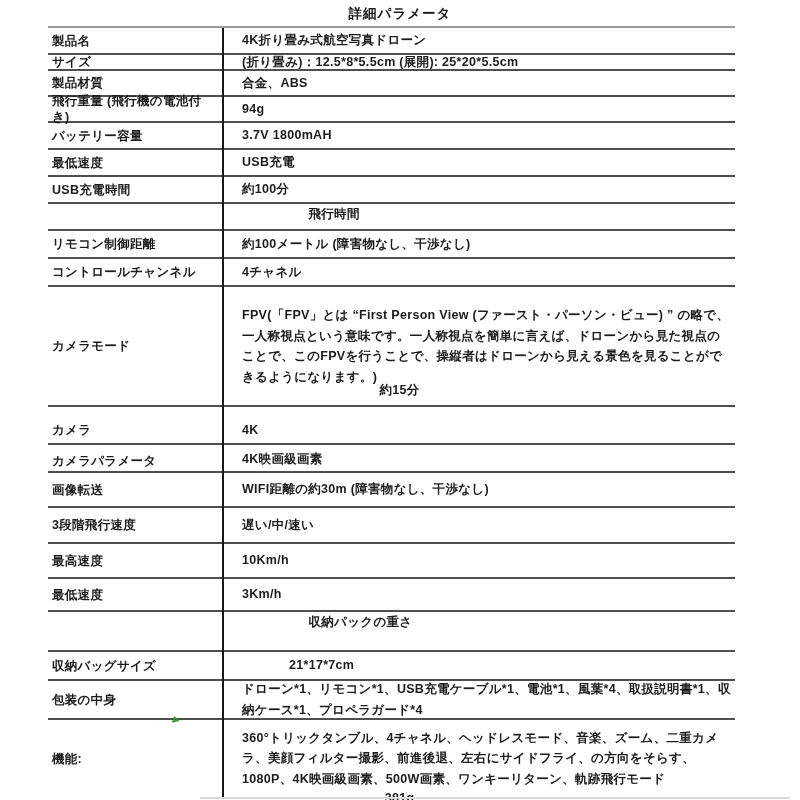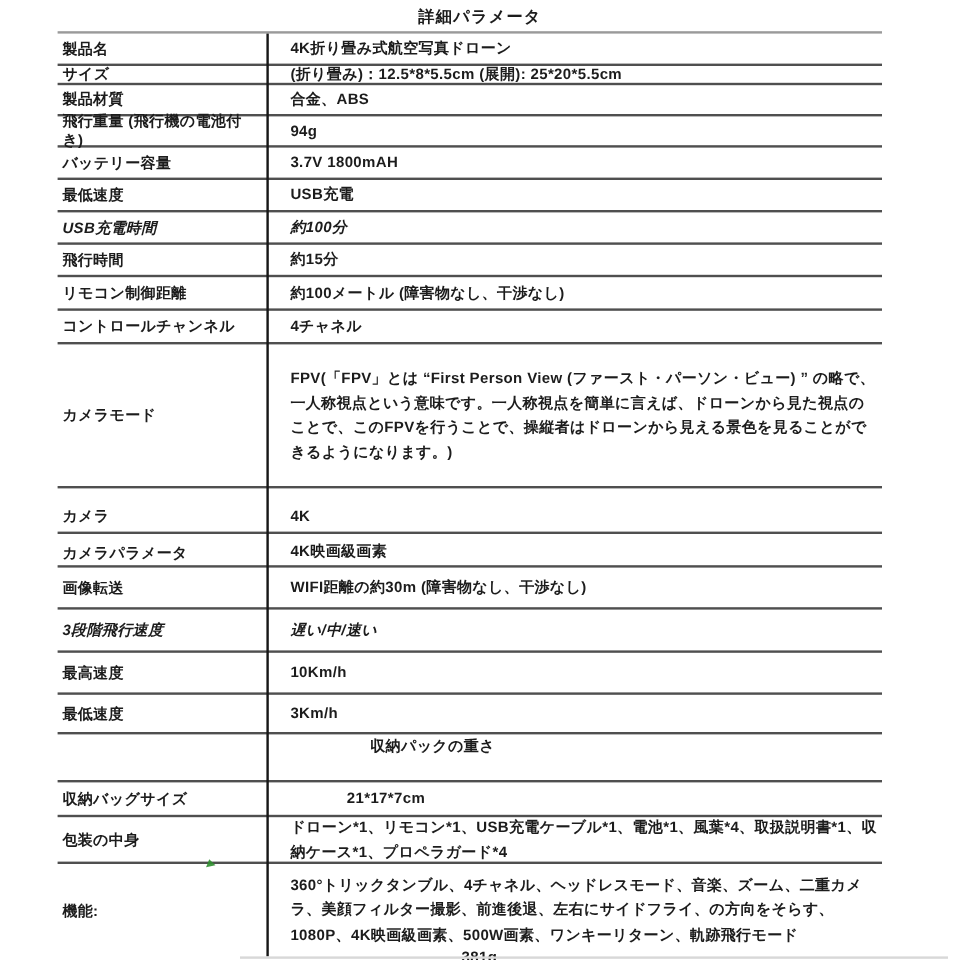--- a/index.html
+++ b/index.html
@@ -81,25 +81,25 @@
       <div class="spec-value">94g</div>
     </div>
     <div class="spec-row" style="height: 27px;">
       <div class="spec-label">バッテリー容量</div>
       <div class="spec-value">3.7V 1800mAH</div>
     </div>
     <div class="spec-row" style="height: 27px;">
       <div class="spec-label">最低速度</div>
       <div class="spec-value">USB充電</div>
     </div>
-    <div class="spec-row" style="height: 27px; font-style: italic;">
+    <div class="spec-row" style="height: 27px;">
       <div class="spec-label">USB充電時間</div>
       <div class="spec-value">約100分</div>
     </div>
-    <div class="spec-row" style="height: 27px;">
+    <div class="spec-row" style="height: 27px; flex-direction: column;">
       <div class="spec-label">飛行時間</div>
       <div class="spec-value">約15分</div>
     </div>
     <div class="spec-row" style="height: 28px;">
       <div class="spec-label">リモコン制御距離</div>
       <div class="spec-value">約100メートル (障害物なし、干渉なし)</div>
     </div>
     <div class="spec-row" style="height: 28px;">
       <div class="spec-label">コントロールチャンネル</div>
       <div class="spec-value">4チャネル</div>
@@ -113,21 +113,21 @@
       <div class="spec-value">4K</div>
     </div>
     <div class="spec-row" style="height: 28px; align-items: flex-end;">
       <div class="spec-label">カメラパラメータ</div>
       <div class="spec-value">4K映画級画素</div>
     </div>
     <div class="spec-row" style="height: 35px;">
       <div class="spec-label">画像転送</div>
       <div class="spec-value">WIFI距離の約30m (障害物なし、干渉なし)</div>
     </div>
-    <div class="spec-row" style="height: 36px; font-style: italic;">
+    <div class="spec-row" style="height: 36px;">
       <div class="spec-label">3段階飛行速度</div>
       <div class="spec-value">遅い/中/速い</div>
     </div>
     <div class="spec-row" style="height: 35px;">
       <div class="spec-label">最高速度</div>
       <div class="spec-value">10Km/h</div>
     </div>
     <div class="spec-row" style="height: 33px;">
       <div class="spec-label">最低速度</div>
       <div class="spec-value">3Km/h</div>

